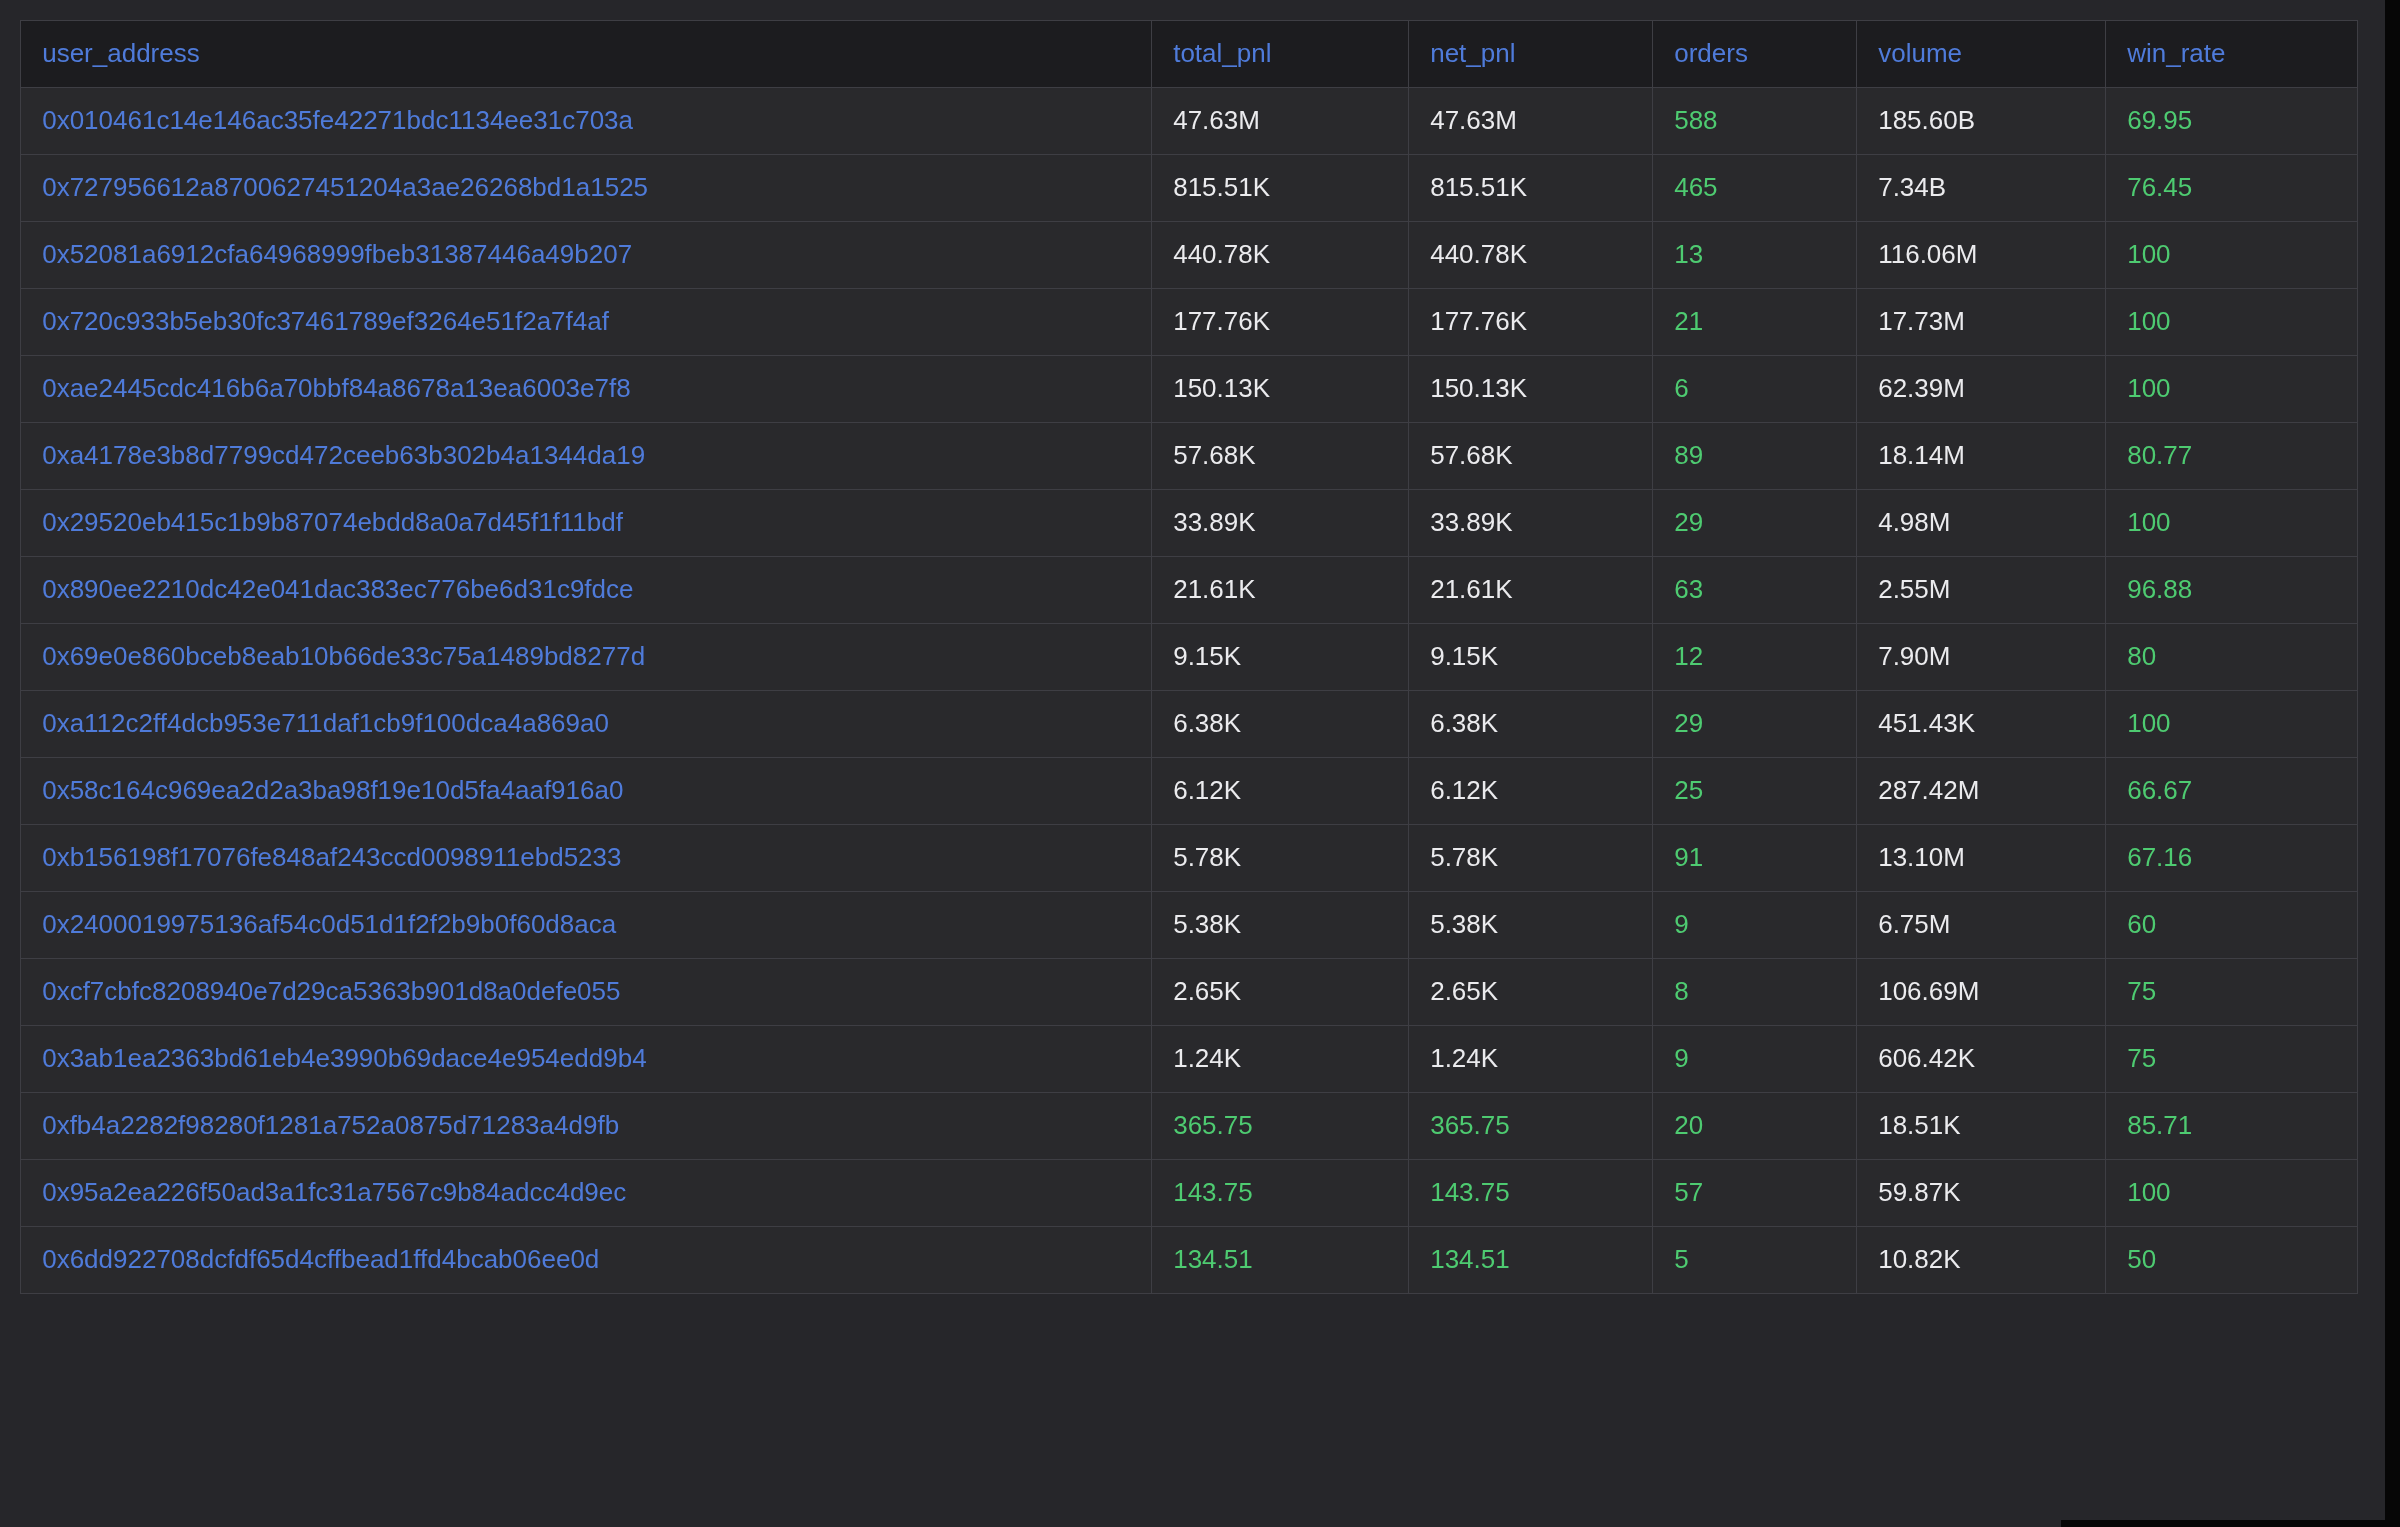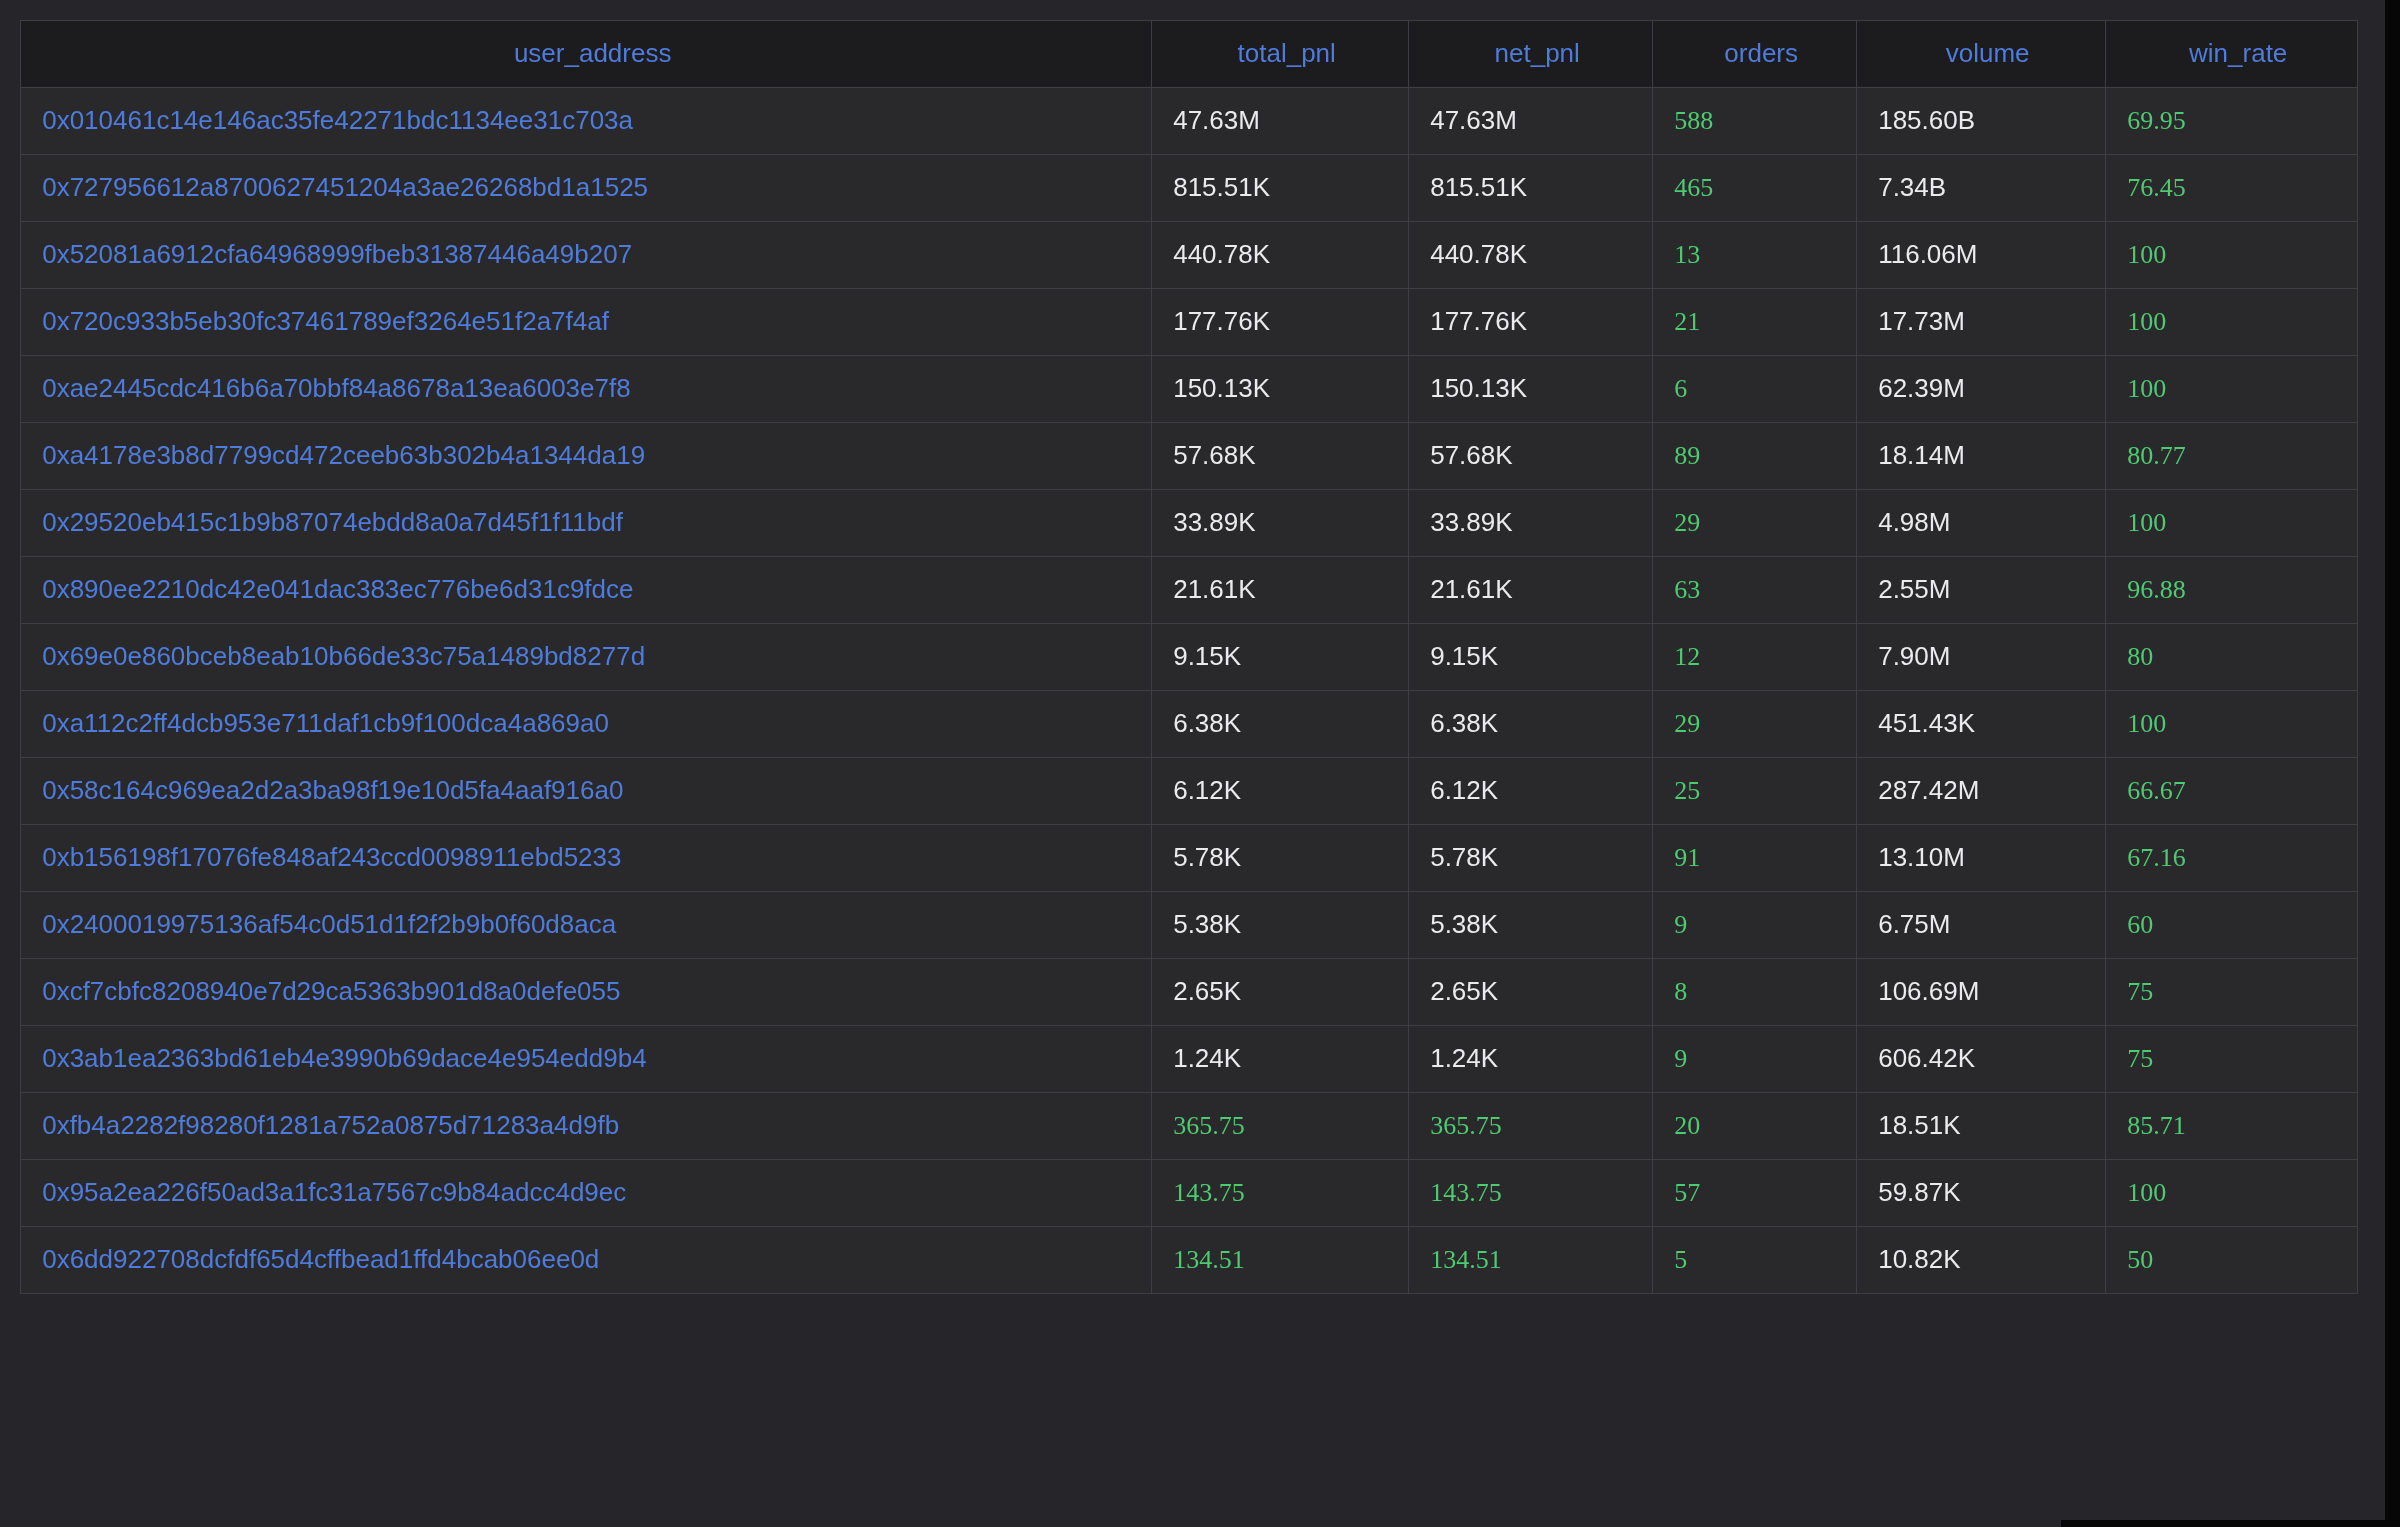--- a/index.html
+++ b/index.html
@@ -23,25 +23,24 @@
     height:67px;
     padding:0 7.5px 0 21.5px;
     font-size:26px;
     text-align:left;vertical-align:middle;
     white-space:nowrap;overflow:hidden;
   }
   th{
     background:var(--header-bg);
     color:var(--blue);
     font-weight:500;
-    text-align:center;
   }
   td{background:var(--row-bg);font-weight:400;}
   .c-blue{color:var(--blue);}
-  .c-green{color:var(--green);font-family:Liberation Serif, serif;}
+  .c-green{color:var(--green);}
   .c-white{color:var(--white);margin-top:33px;}
   .addr{cursor:pointer;margin-left:32px;}
   .edge-right{
     position:absolute;top:0;right:0;width:15px;height:1527px;
     background:var(--black);
   }
   .edge-bottom-right{
     position:absolute;bottom:0;right:0;width:339px;height:6.6px;
     background:var(--black);
   }

